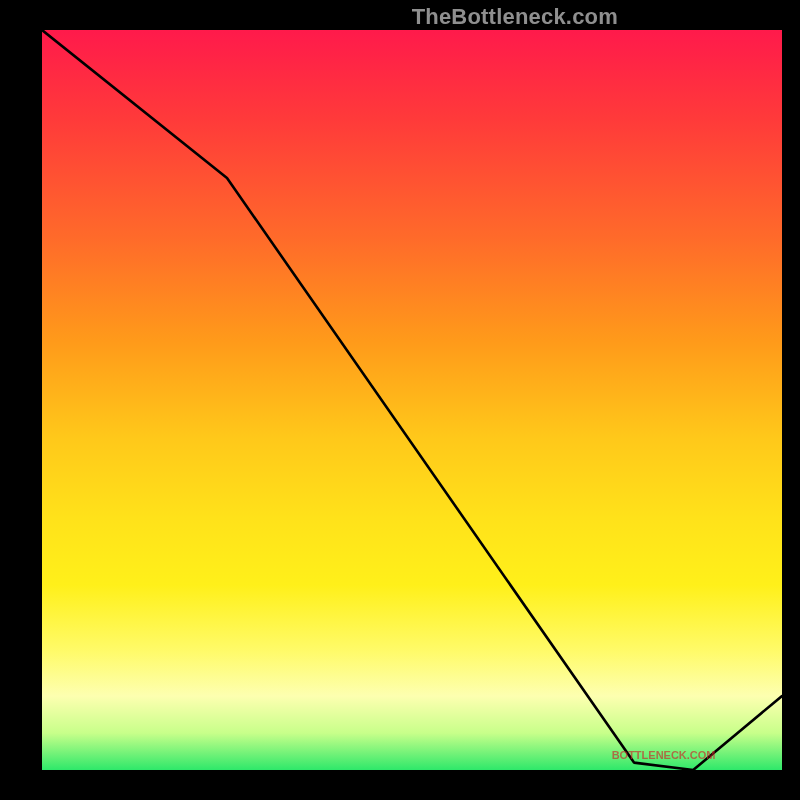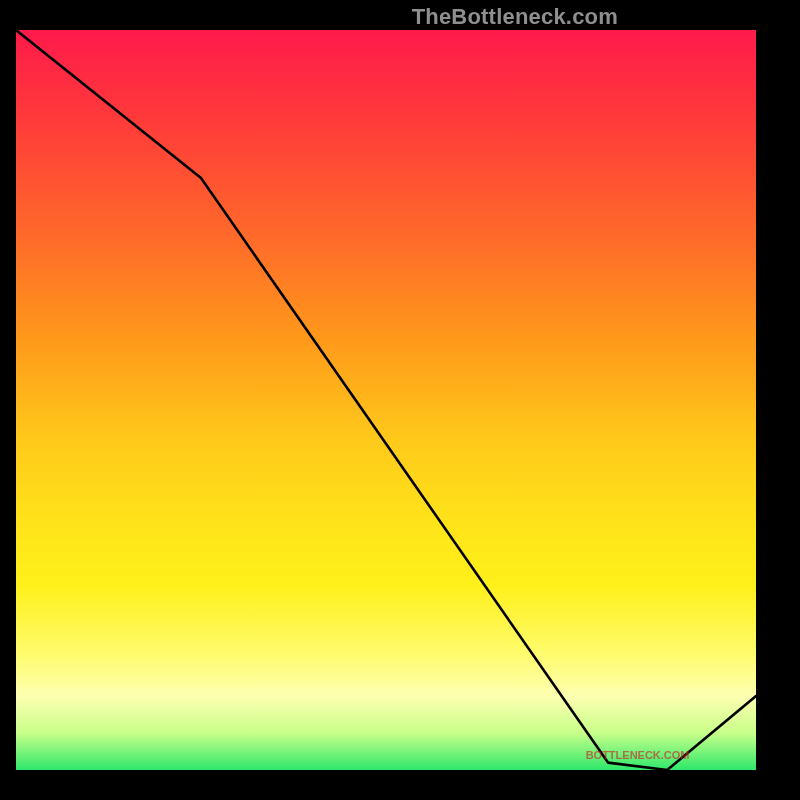--- a/index.html
+++ b/index.html
@@ -12,21 +12,21 @@
     overflow: hidden;
   }
   .frame {
     position: relative;
     width: 632px;
     height: 800px;
     background: #000;
   }
   .plot-area {
     position: absolute;
-    left: 16px;
+    left: 42px;
     top: 30px;
     width: 740px;
     height: 740px;
     background: linear-gradient(to bottom,
       #ff1a4b 0%,
       #ff3a3a 12%,
       #ff6a2a 28%,
       #ff9a1a 42%,
       #ffc81a 55%,
       #ffe21a 66%,

